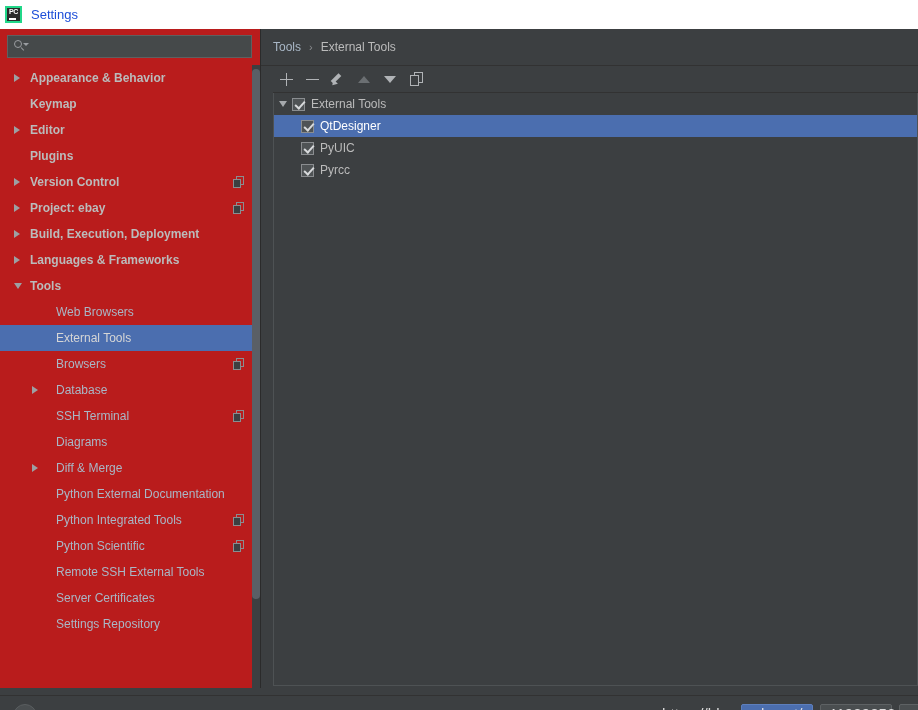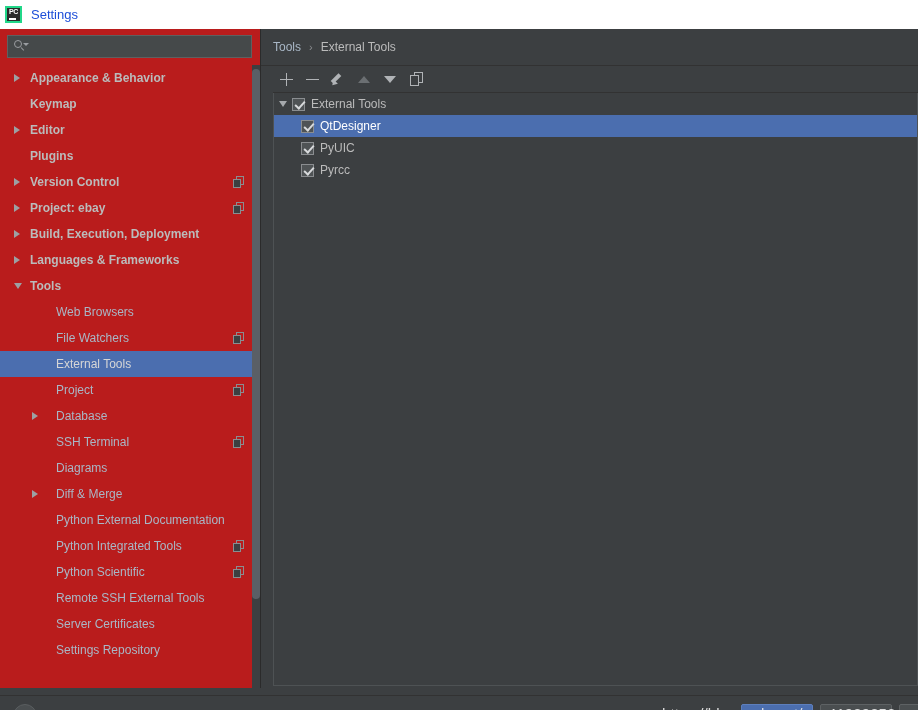--- a/index.html
+++ b/index.html
@@ -543,32 +543,25 @@
             <span class="arrow collapsed"></span>
             <span>Languages &amp; Frameworks</span>
           </div>
           <div class="tree-row level0">
             <span class="arrow expanded"></span>
             <span>Tools</span>
           </div>
           <div class="tree-row level1">
             <span>Web Browsers</span>
           </div>
-          <div class="tree-row level1">
-            <span>File Watchers</span>
-            <span class="copy-badge">
-              <i class="back"></i>
-              <i class="front"></i>
-            </span>
-          </div>
           <div class="tree-row level1 selected">
             <span>External Tools</span>
           </div>
           <div class="tree-row level1">
-            <span>Project</span>
+            <span>Browsers</span>
             <span class="copy-badge">
               <i class="back"></i>
               <i class="front"></i>
             </span>
           </div>
           <div class="tree-row level1">
             <span class="arrow collapsed"></span>
             <span>Database</span>
           </div>
           <div class="tree-row level1">

